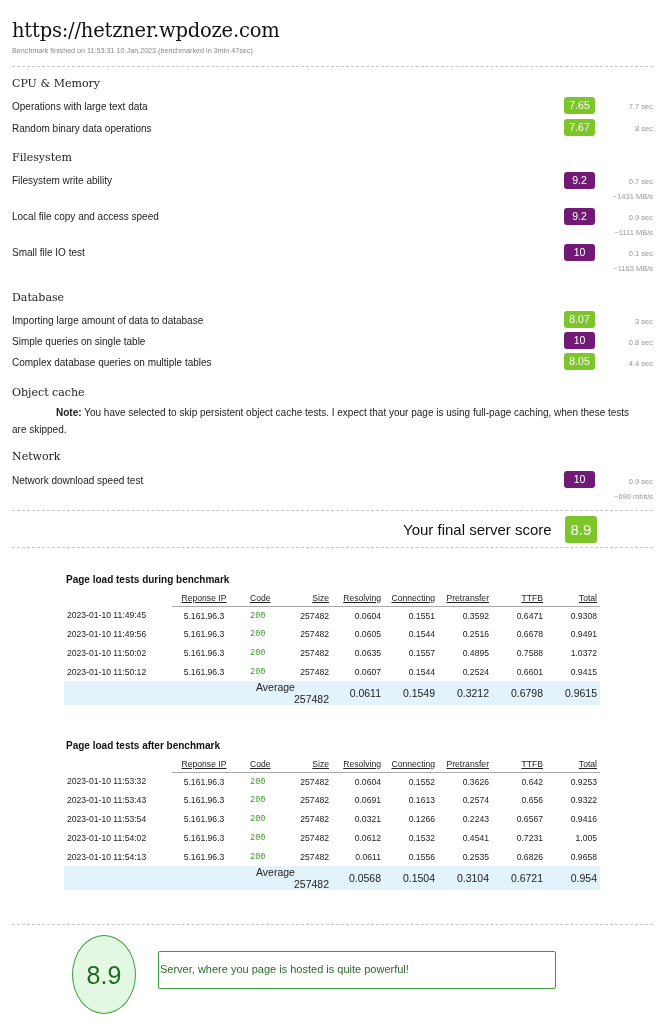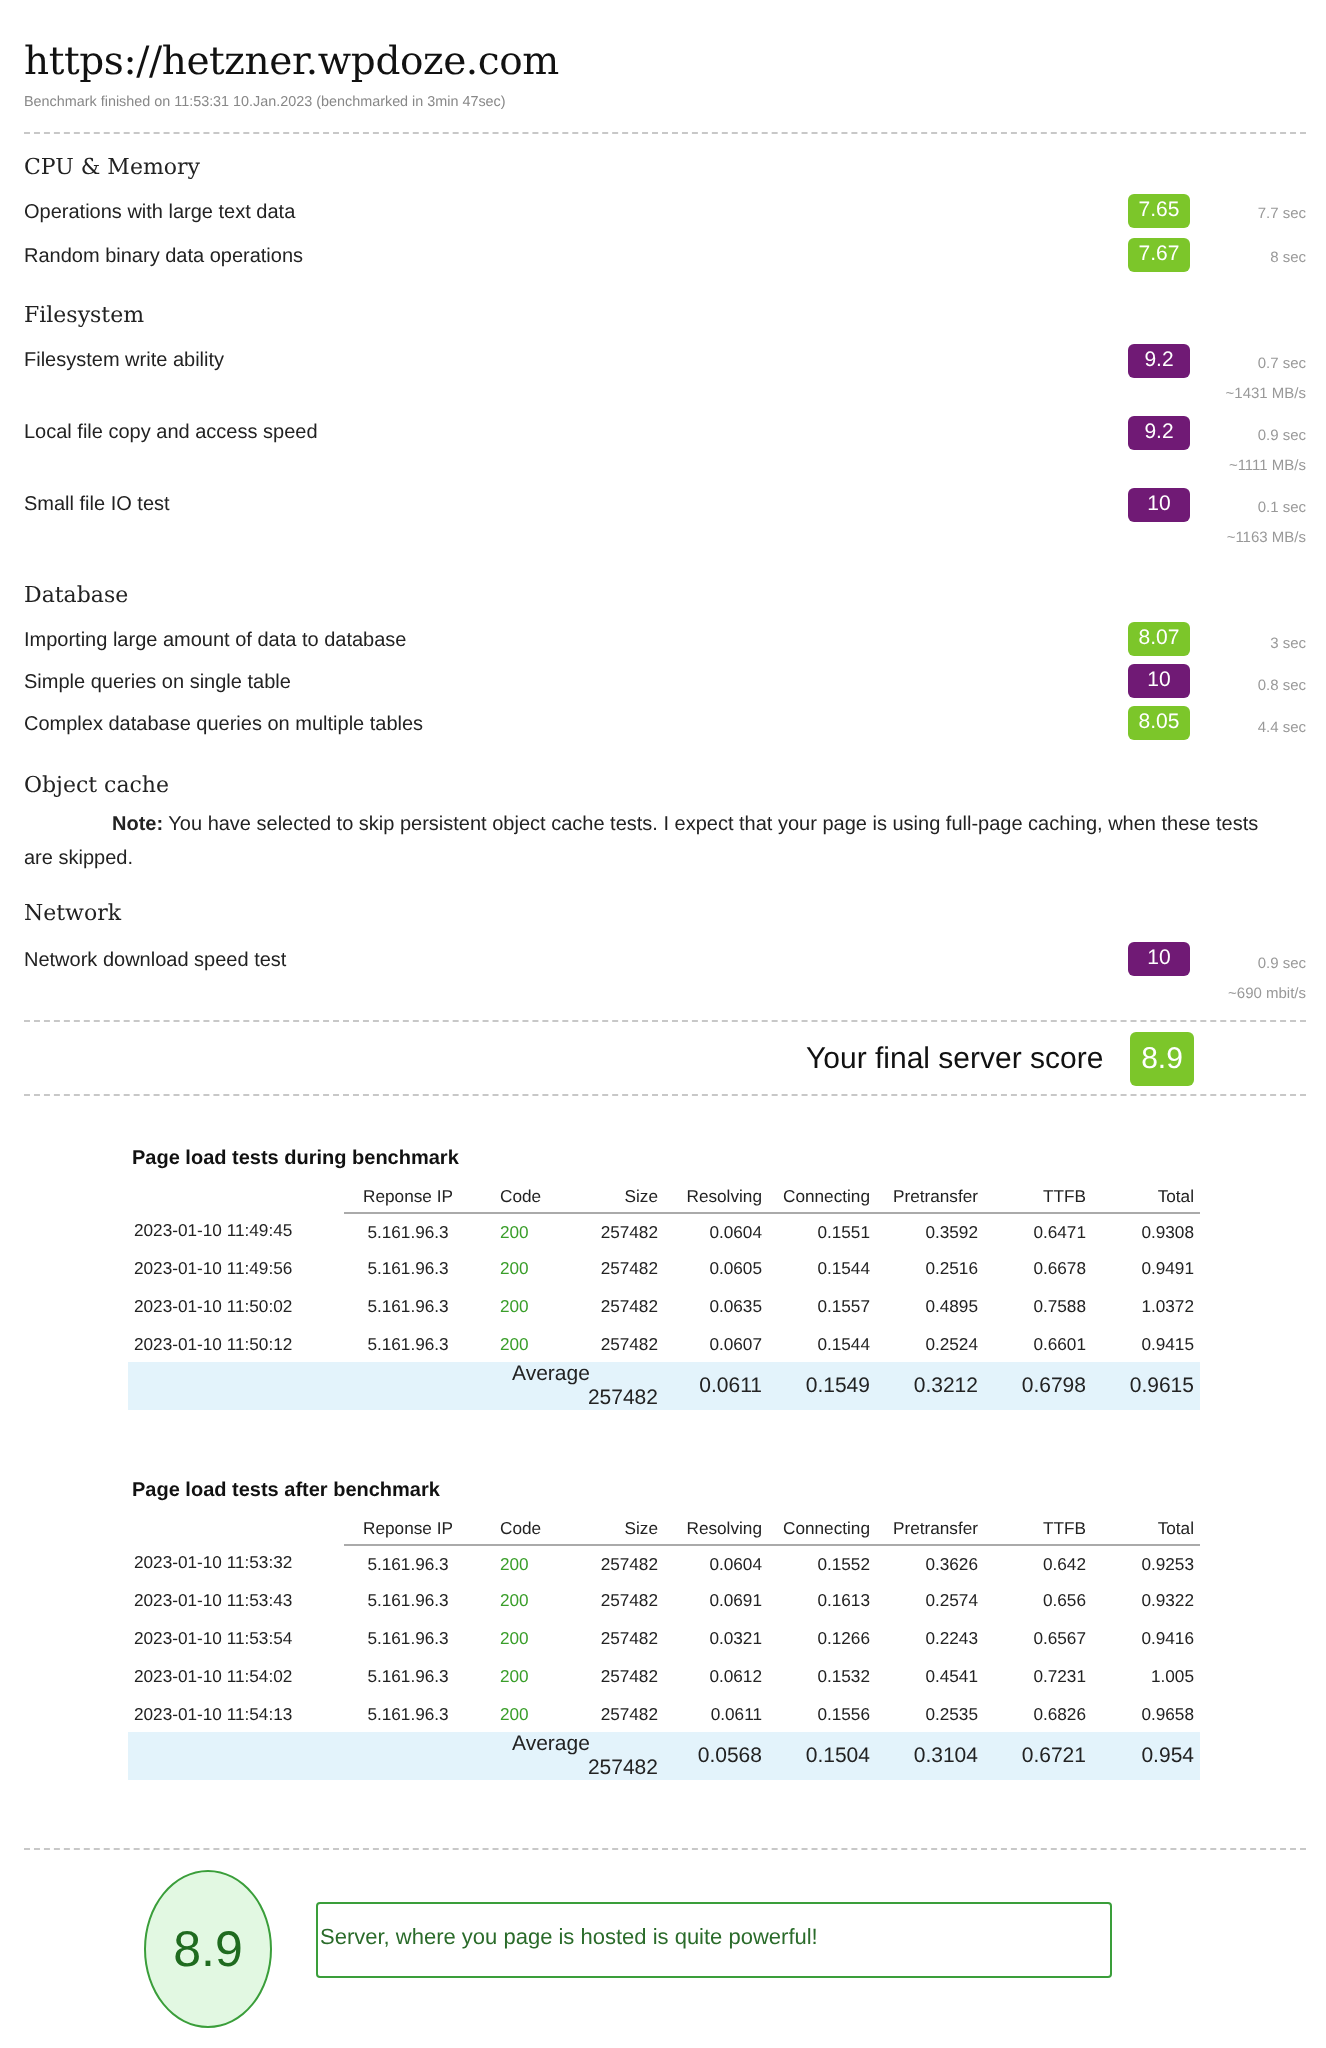--- a/index.html
+++ b/index.html
@@ -14,27 +14,27 @@
   .badge.light { background: #7cc62a; }
   .badge.dark { background: #701a75; }
   .time { position: absolute; right: 10px; font-size: 7.5px; color: #999; text-align: right; margin-left: 33px; }
   .rate { position: absolute; right: 10px; font-size: 7.5px; color: #999; text-align: right; }
   .note { position: absolute; left: 12px; top: 404px; width: 630px; font-size: 10px; line-height: 17px; color: #222; }
   .note b { font-weight: bold; margin-left: 44px; }
   .final-label { position: absolute; left: 403px; top: 521px; font-size: 15px; color: #111; }
   .final-badge { position: absolute; left: 565px; top: 516px; width: 32px; height: 27px; background: #7cc62a; color: #fff; border-radius: 3px; text-align: center; font-size: 15px; line-height: 27px; }
   .tbl-title { position: absolute; left: 66px; font-size: 10px; font-weight: bold; color: #111; }
   table.plt { position: absolute; left: 64px; width: 536px; border-collapse: collapse; font-size: 8.6px; color: #222; }
-  table.plt th { font-weight: normal; height: 16px; padding: 0 3px; border-bottom: 1px solid #aaa; text-align: right; }
+  table.plt th { font-weight: normal; height: 16px; padding: 0 3px; border-bottom: 1px solid #aaa; text-align: right; text-decoration: underline; }
   table.plt th.blank { border-bottom: none; }
   table.plt th.c-ip, table.plt td.c-ip { text-align: center; }
   table.plt th.c-code, table.plt td.c-code { text-align: left; padding-left: 14px; }
   table.plt td { height: 18.8px; padding: 0 3px; text-align: right; }
   table.plt td.c-date { text-align: left; padding-left: 3px; margin-left: 39px; }
-  table.plt td.c-code { color: #3a9e2a; }
+  table.plt td.c-code { color: #3a9e2a; font-family: Liberation Mono, monospace; }
   table.plt tr.avg td { background: #e3f3fb; height: 22px; font-size: 10.5px; }
   .bottom-card { position: absolute; left: 158px; top: 951px; width: 398px; height: 38px; border: 1.5px solid #3a9e3a; border-radius: 2px; background: #fff; }
   .bottom-msg { position: absolute; left: 160px; top: 963px; font-size: 11px; color: #2a6b2a; }
   .bottom-circle { position: absolute; left: 72px; top: 935px; width: 64px; height: 79px; border-radius: 50%; border: 1.5px solid #3a9e3a; background: #e2f8e2; color: #1f6b1f; font-size: 25px; text-align: center; line-height: 79px; }
 </style>
 </head>
 <body>
 
 <div class="site-title">https://hetzner.wpdoze.com</div>
 <div class="subtitle">Benchmark finished on 11:53:31 10.Jan.2023 (benchmarked in 3min 47sec)</div>

